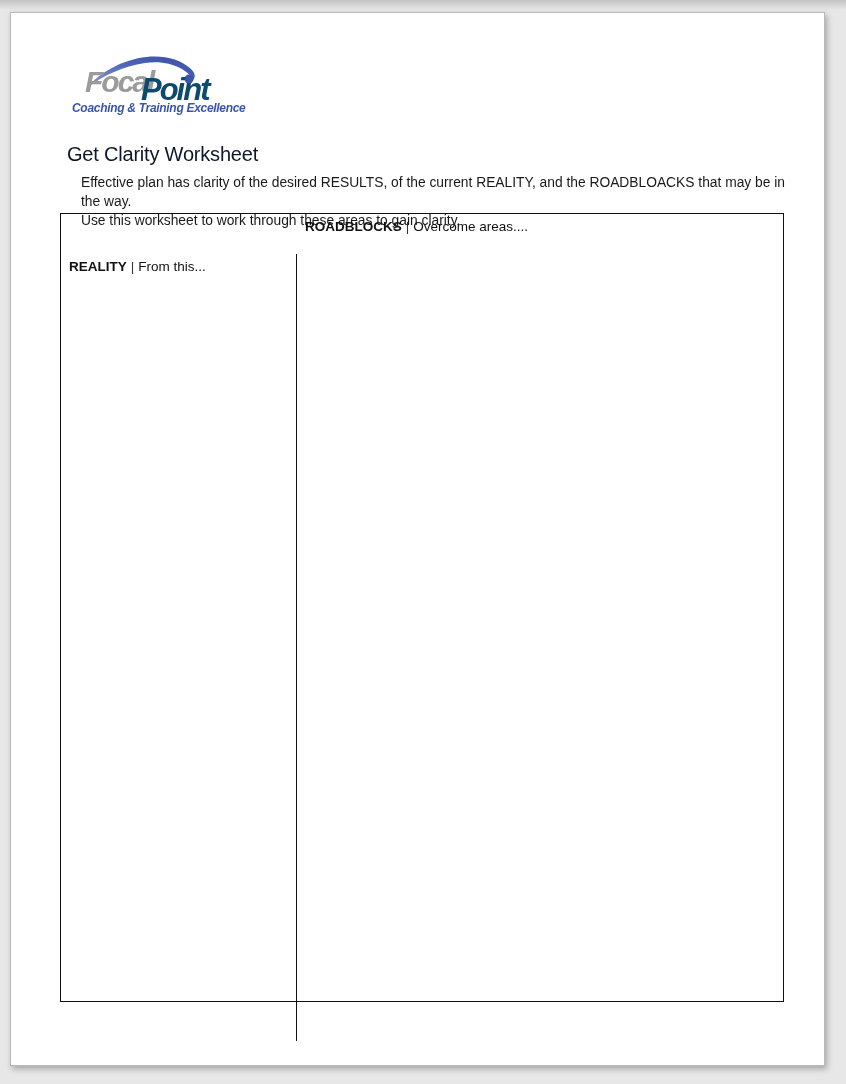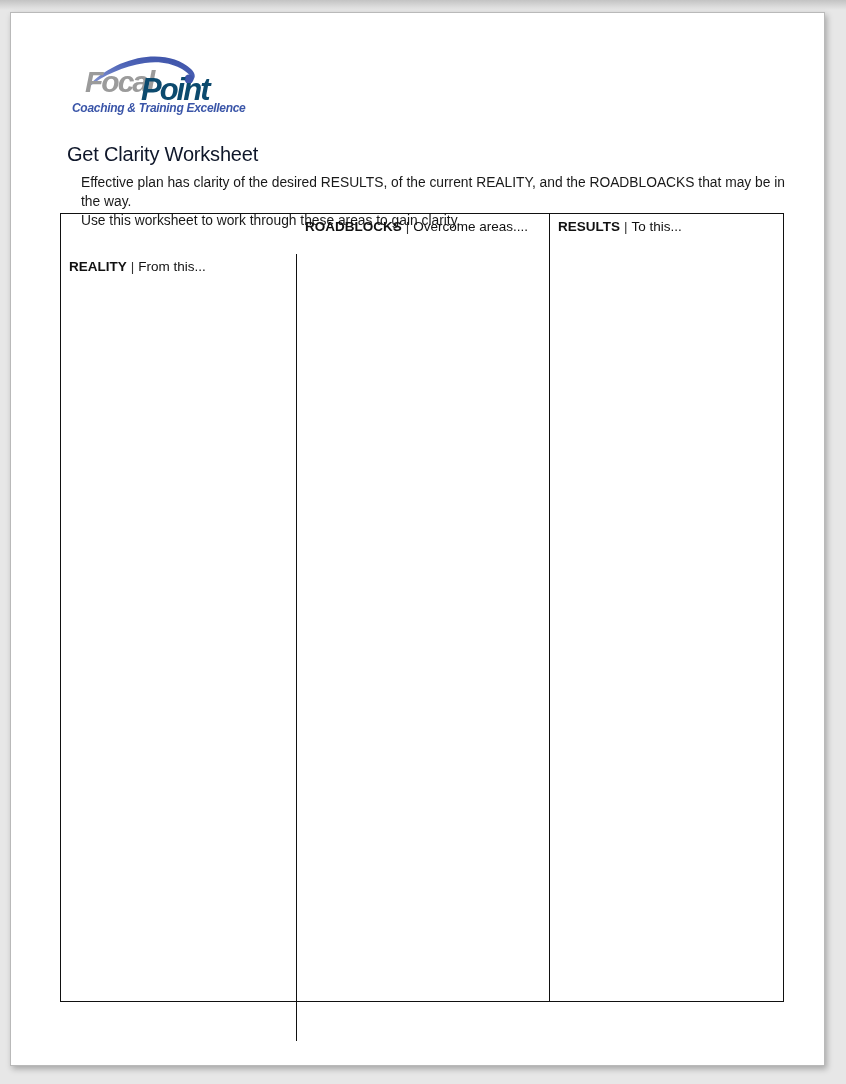--- a/index.html
+++ b/index.html
@@ -131,21 +131,16 @@
           <span class="hdr">REALITY</span><span class="sep">|</span><span class="sub">From this...</span>
         </div>
       </div>
 
       <div class="ws-cell ws-cell-roadblocks">
         <div class="ws-header">
           <span class="hdr">ROADBLOCKS</span><span class="sep">|</span><span class="sub">Overcome areas....</span>
         </div>
       </div>
 
-      <div class="ws-cell ws-cell-results">
-        <div class="ws-header">
-          <span class="hdr">RESULTS</span><span class="sep">|</span><span class="sub">To this...</span>
-        </div>
-      </div>
 
     </div>
   </div>
 </div>
 
 </body></html>

